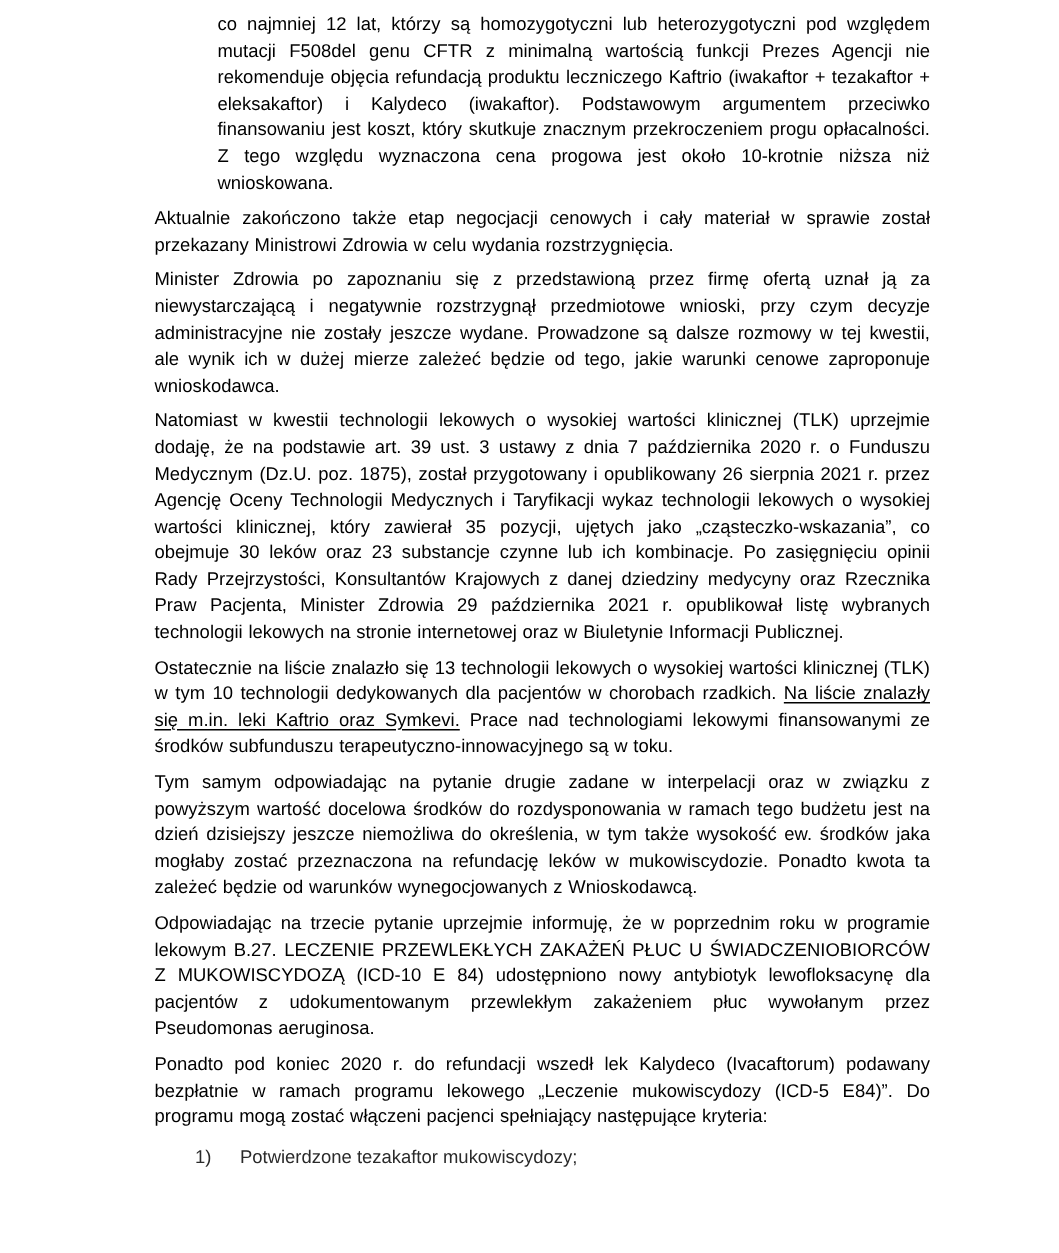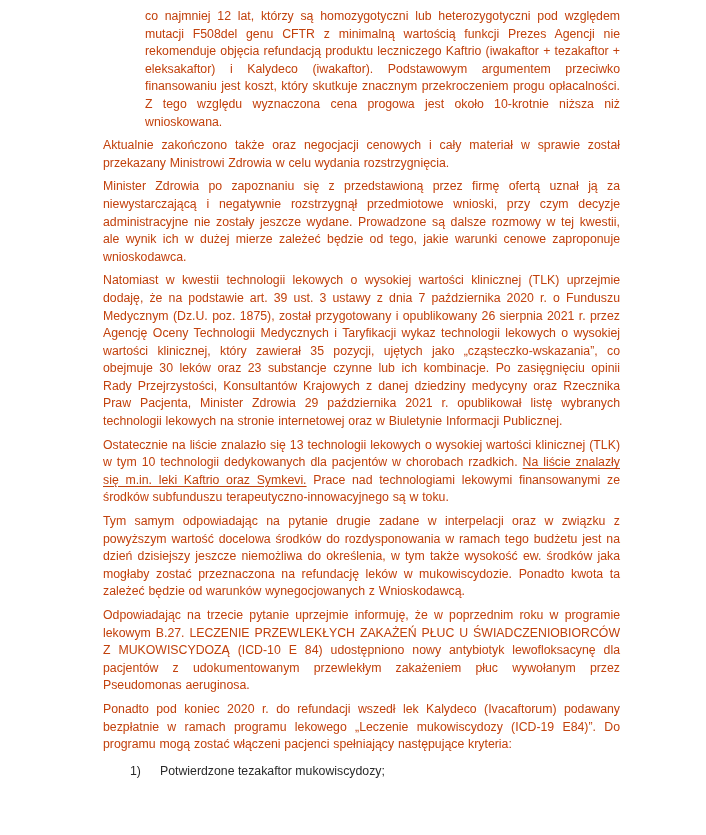--- a/index.html
+++ b/index.html
@@ -20,21 +20,21 @@
     position: absolute;
     top: 8px;
     left: 103px;
     width: 517px;
   }
   .para {
     margin: 0 0 6px 0;
     font-size: 12.3px;
     line-height: 17.6px;
     text-align: justify;
-    color: #c2410c;
+    color: #000000;
     word-spacing: 0.4px;
   }
   .para.quote {
     margin-left: 42px;
   }
   .underline {
     text-decoration: underline;
     text-decoration-thickness: 1px;
     text-underline-offset: 2px;
   }
@@ -50,33 +50,33 @@
   }
 </style>
 </head>
 <body>
 
 <div class="page">
   <div class="content">
 
     <p class="para quote">co najmniej 12 lat, którzy są homozygotyczni lub heterozygotyczni pod względem mutacji F508del genu CFTR z minimalną wartością funkcji Prezes Agencji nie rekomenduje objęcia refundacją produktu leczniczego Kaftrio (iwakaftor + tezakaftor + eleksakaftor) i Kalydeco (iwakaftor). Podstawowym argumentem przeciwko finansowaniu jest koszt, który skutkuje znacznym przekroczeniem progu opłacalności. Z tego względu wyznaczona cena progowa jest około 10-krotnie niższa niż wnioskowana.</p>
 
-    <p class="para">Aktualnie zakończono także oraz negocjacji cenowych i cały materiał w sprawie został przekazany Ministrowi Zdrowia w celu wydania rozstrzygnięcia.</p>
+    <p class="para">Aktualnie zakończono także etap negocjacji cenowych i cały materiał w sprawie został przekazany Ministrowi Zdrowia w celu wydania rozstrzygnięcia.</p>
 
     <p class="para">Minister Zdrowia po zapoznaniu się z przedstawioną przez firmę ofertą uznał ją za niewystarczającą i negatywnie rozstrzygnął przedmiotowe wnioski, przy czym decyzje administracyjne nie zostały jeszcze wydane. Prowadzone są dalsze rozmowy w tej kwestii, ale wynik ich w dużej mierze zależeć będzie od tego, jakie warunki cenowe zaproponuje wnioskodawca.</p>
 
     <p class="para">Natomiast w kwestii technologii lekowych o wysokiej wartości klinicznej (TLK) uprzejmie dodaję, że na podstawie art. 39 ust. 3 ustawy z dnia 7 października 2020 r. o Funduszu Medycznym (Dz.U. poz. 1875), został przygotowany i opublikowany 26 sierpnia 2021 r. przez Agencję Oceny Technologii Medycznych i Taryfikacji wykaz technologii lekowych o wysokiej wartości klinicznej, który zawierał 35 pozycji, ujętych jako „cząsteczko-wskazania”, co obejmuje 30 leków oraz 23 substancje czynne lub ich kombinacje. Po zasięgnięciu opinii Rady Przejrzystości, Konsultantów Krajowych z danej dziedziny medycyny oraz Rzecznika Praw Pacjenta, Minister Zdrowia 29 października 2021 r. opublikował listę wybranych technologii lekowych na stronie internetowej oraz w Biuletynie Informacji Publicznej.</p>
 
     <p class="para"><span>Ostatecznie na liście znalazło się 13 technologii lekowych o wysokiej wartości klinicznej (TLK) w tym 10 technologii dedykowanych dla pacjentów w chorobach rzadkich. </span><span class="underline">Na liście znalazły się m.in. leki Kaftrio oraz Symkevi.</span><span> Prace nad technologiami lekowymi finansowanymi ze środków subfunduszu terapeutyczno-innowacyjnego są w toku.</span></p>
 
     <p class="para">Tym samym odpowiadając na pytanie drugie zadane w interpelacji oraz w związku z powyższym wartość docelowa środków do rozdysponowania w ramach tego budżetu jest na dzień dzisiejszy jeszcze niemożliwa do określenia, w tym także wysokość ew. środków jaka mogłaby zostać przeznaczona na refundację leków w mukowiscydozie. Ponadto kwota ta zależeć będzie od warunków wynegocjowanych z Wnioskodawcą.</p>
 
     <p class="para">Odpowiadając na trzecie pytanie uprzejmie informuję, że w poprzednim roku w programie lekowym B.27. LECZENIE PRZEWLEKŁYCH ZAKAŻEŃ PŁUC U ŚWIADCZENIOBIORCÓW Z MUKOWISCYDOZĄ (ICD-10 E 84) udostępniono nowy antybiotyk lewofloksacynę dla pacjentów z udokumentowanym przewlekłym zakażeniem płuc wywołanym przez Pseudomonas aeruginosa.</p>
 
-    <p class="para">Ponadto pod koniec 2020 r. do refundacji wszedł lek Kalydeco (Ivacaftorum) podawany bezpłatnie w ramach programu lekowego „Leczenie mukowiscydozy (ICD-19 E84)”. Do programu mogą zostać włączeni pacjenci spełniający następujące kryteria:</p>
+    <p class="para">Ponadto pod koniec 2020 r. do refundacji wszedł lek Kalydeco (Ivacaftorum) podawany bezpłatnie w ramach programu lekowego „Leczenie mukowiscydozy (ICD-5 E84)”. Do programu mogą zostać włączeni pacjenci spełniający następujące kryteria:</p>
 
     <div class="list-item">
       <span class="num">1)</span>
       <span class="li-text">Potwierdzone tezakaftor mukowiscydozy;</span>
     </div>
 
   </div>
 </div>
 
 </body></html>

